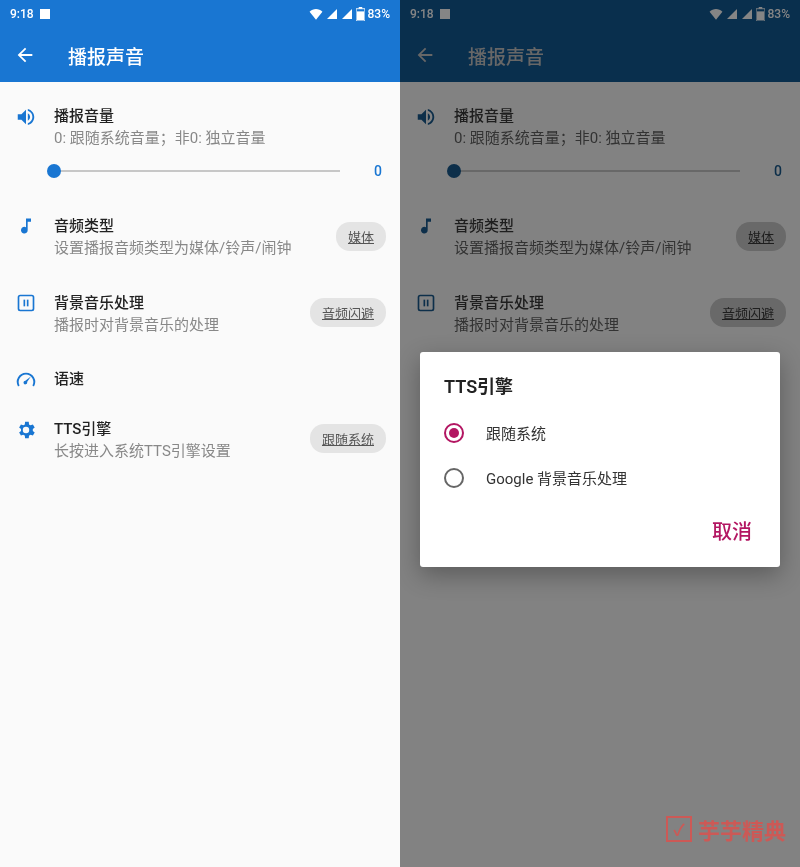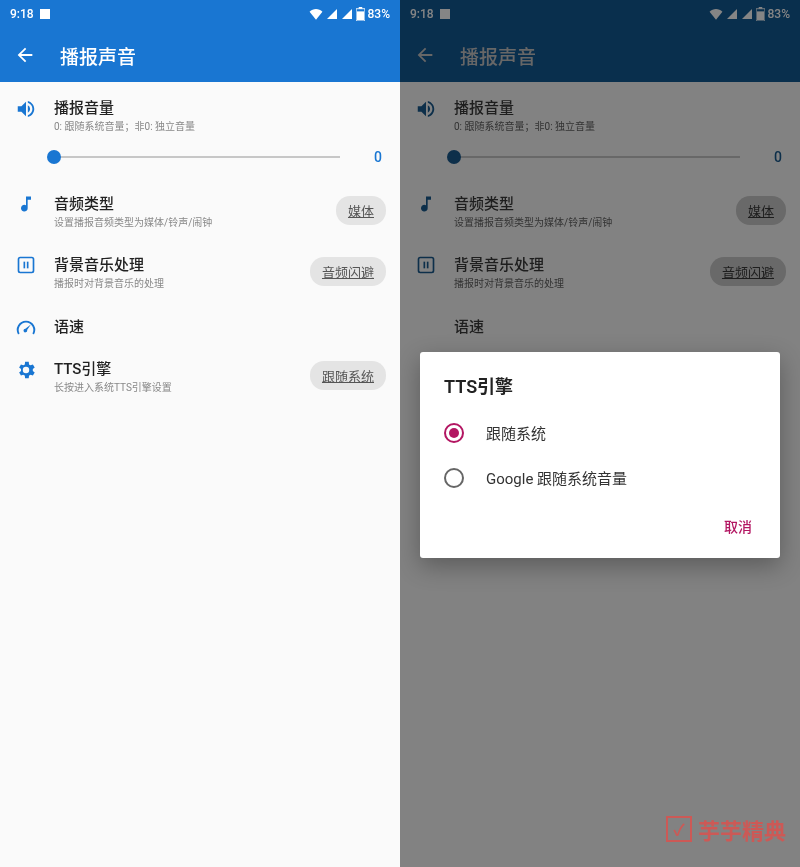--- a/index.html
+++ b/index.html
@@ -7,30 +7,30 @@
   .phone { width: 468px; height: 867px; background: #fafafa; position: relative; overflow: hidden; }
   .phone.right { background: #fafafa; }
 
   .statusbar { height: 28px; background: #1976d2; color: #fff; display: flex; align-items: center; padding: 0 10px; font-size: 12px; font-weight: 500; }
   .statusbar .left { flex: 1; display: flex; align-items: center; gap: 6px; }
   .statusbar .right { display: flex; align-items: center; gap: 3px; }
   .phone.right .statusbar { background: #135a94; }
 
   .note-box { width: 10px; height: 10px; background: #fff; }
 
-  .appbar { height: 54px; background: #1976d2; color: #fff; display: flex; align-items: center; padding: 0 14px; gap: 24px; }
+  .appbar { height: 54px; background: #1976d2; color: #fff; display: flex; align-items: center; padding: 0 14px; gap: 32px; }
   .appbar .title { font-size: 19px; font-weight: 500; }
   .phone.right .appbar { background: #135a94; color: #c5c5c5; }
 
   .content { padding: 0; }
-  .row { display: flex; align-items: flex-start; padding: 14px 14px 10px 14px; gap: 16px; position: relative; justify-content: flex-end; }
+  .row { display: flex; align-items: flex-start; padding: 22px 14px 10px 14px; gap: 16px; position: relative; justify-content: flex-end; }
   .row .icon { width: 24px; flex: 0 0 24px; color: #1976d2; margin-top: 2px; display: flex; justify-content: center; }
   .row .body { flex: 1; min-width: 0; }
   .row .title { font-size: 15px; color: #222; font-weight: 500; margin-bottom: 3px; }
-  .row .sub { font-size: 10px; color: #888; line-height: 1.35; }
+  .row .sub { font-size: 15px; color: #888; line-height: 1.35; }
   .badge { background: #e4e4e4; color: #555; border-radius: 14px; padding: 5px 12px; font-size: 13px; align-self: center; white-space: nowrap; text-decoration: underline; }
 
   .slider-area { padding: 4px 18px 12px 54px; display: flex; align-items: center; gap: 12px; }
   .slider { position: relative; flex: 1; height: 18px; }
   .slider .track { position: absolute; top: 50%; left: 0; right: 0; height: 2px; background: #c7c7c7; transform: translateY(-50%); }
   .slider .fill { position: absolute; top: 50%; left: 0; height: 2px; background: #1976d2; transform: translateY(-50%); }
   .slider .thumb { position: absolute; top: 50%; width: 14px; height: 14px; border-radius: 50%; background: #1976d2; transform: translate(-50%, -50%); }
   .slider-val { color: #1976d2; font-size: 14px; font-weight: 500; min-width: 30px; text-align: right; }
 
   .overlay { position: absolute; inset: 0; background: rgba(0,0,0,0.48); display: flex; align-items: center; justify-content: center; }
@@ -42,21 +42,21 @@
   .phone.right .slider .fill, .phone.right .slider .thumb { background: #195a8e; }
 
   .dialog { position: absolute; left: 20px; right: 20px; top: 352px; background: #fff; border-radius: 3px; box-shadow: 0 8px 24px rgba(0,0,0,0.3); padding: 20px 8px 8px 8px; }
   .dialog-title { font-size: 18px; font-weight: 600; color: #222; padding: 0 16px 12px 16px; }
   .radio-row { display: flex; align-items: center; gap: 22px; padding: 12px 16px; cursor: pointer; }
   .radio { width: 20px; height: 20px; border-radius: 50%; border: 2px solid #666; position: relative; flex: 0 0 20px; }
   .radio.checked { border-color: #b31662; }
   .radio.checked::after { content: ""; position: absolute; inset: 3px; border-radius: 50%; background: #b31662; }
   .radio-label { font-size: 15px; color: #333; }
   .dialog-actions { display: flex; justify-content: flex-end; padding: 8px 10px 6px 0; }
-  .dialog-btn { color: #b31662; font-size: 14px; font-weight: 500; padding: 8px 10px; background: none; border: none; cursor: pointer; }
+  .dialog-btn { color: #b31662; font-size: 20px; font-weight: 500; padding: 8px 10px; background: none; border: none; cursor: pointer; }
 
   .watermark { position: absolute; right: 14px; bottom: 22px; color: #d9534f; font-size: 22px; font-weight: 600; display: flex; align-items: center; gap: 6px; opacity: 0.85; }
   .watermark .logo { width: 26px; height: 26px; border: 2px solid #d9534f; display: inline-flex; align-items: center; justify-content: center; font-size: 16px; }
 
   svg { display: block; }
 </style>
 </head>
 <body>
 
 <div class="phone">
@@ -277,21 +277,21 @@
   <div class="overlay"></div>
 
   <div class="dialog">
     <div class="dialog-title">TTS引擎</div>
     <div class="radio-row">
       <div class="radio checked"></div>
       <div class="radio-label">跟随系统</div>
     </div>
     <div class="radio-row">
       <div class="radio"></div>
-      <div class="radio-label">Google 跟随系统音量</div>
+      <div class="radio-label">Google 背景音乐处理</div>
     </div>
     <div class="dialog-actions">
       <button class="dialog-btn">取消</button>
     </div>
   </div>
 
   <div class="watermark">
     <span class="logo">✓</span>
     <span>芋芋精典</span>
   </div>

